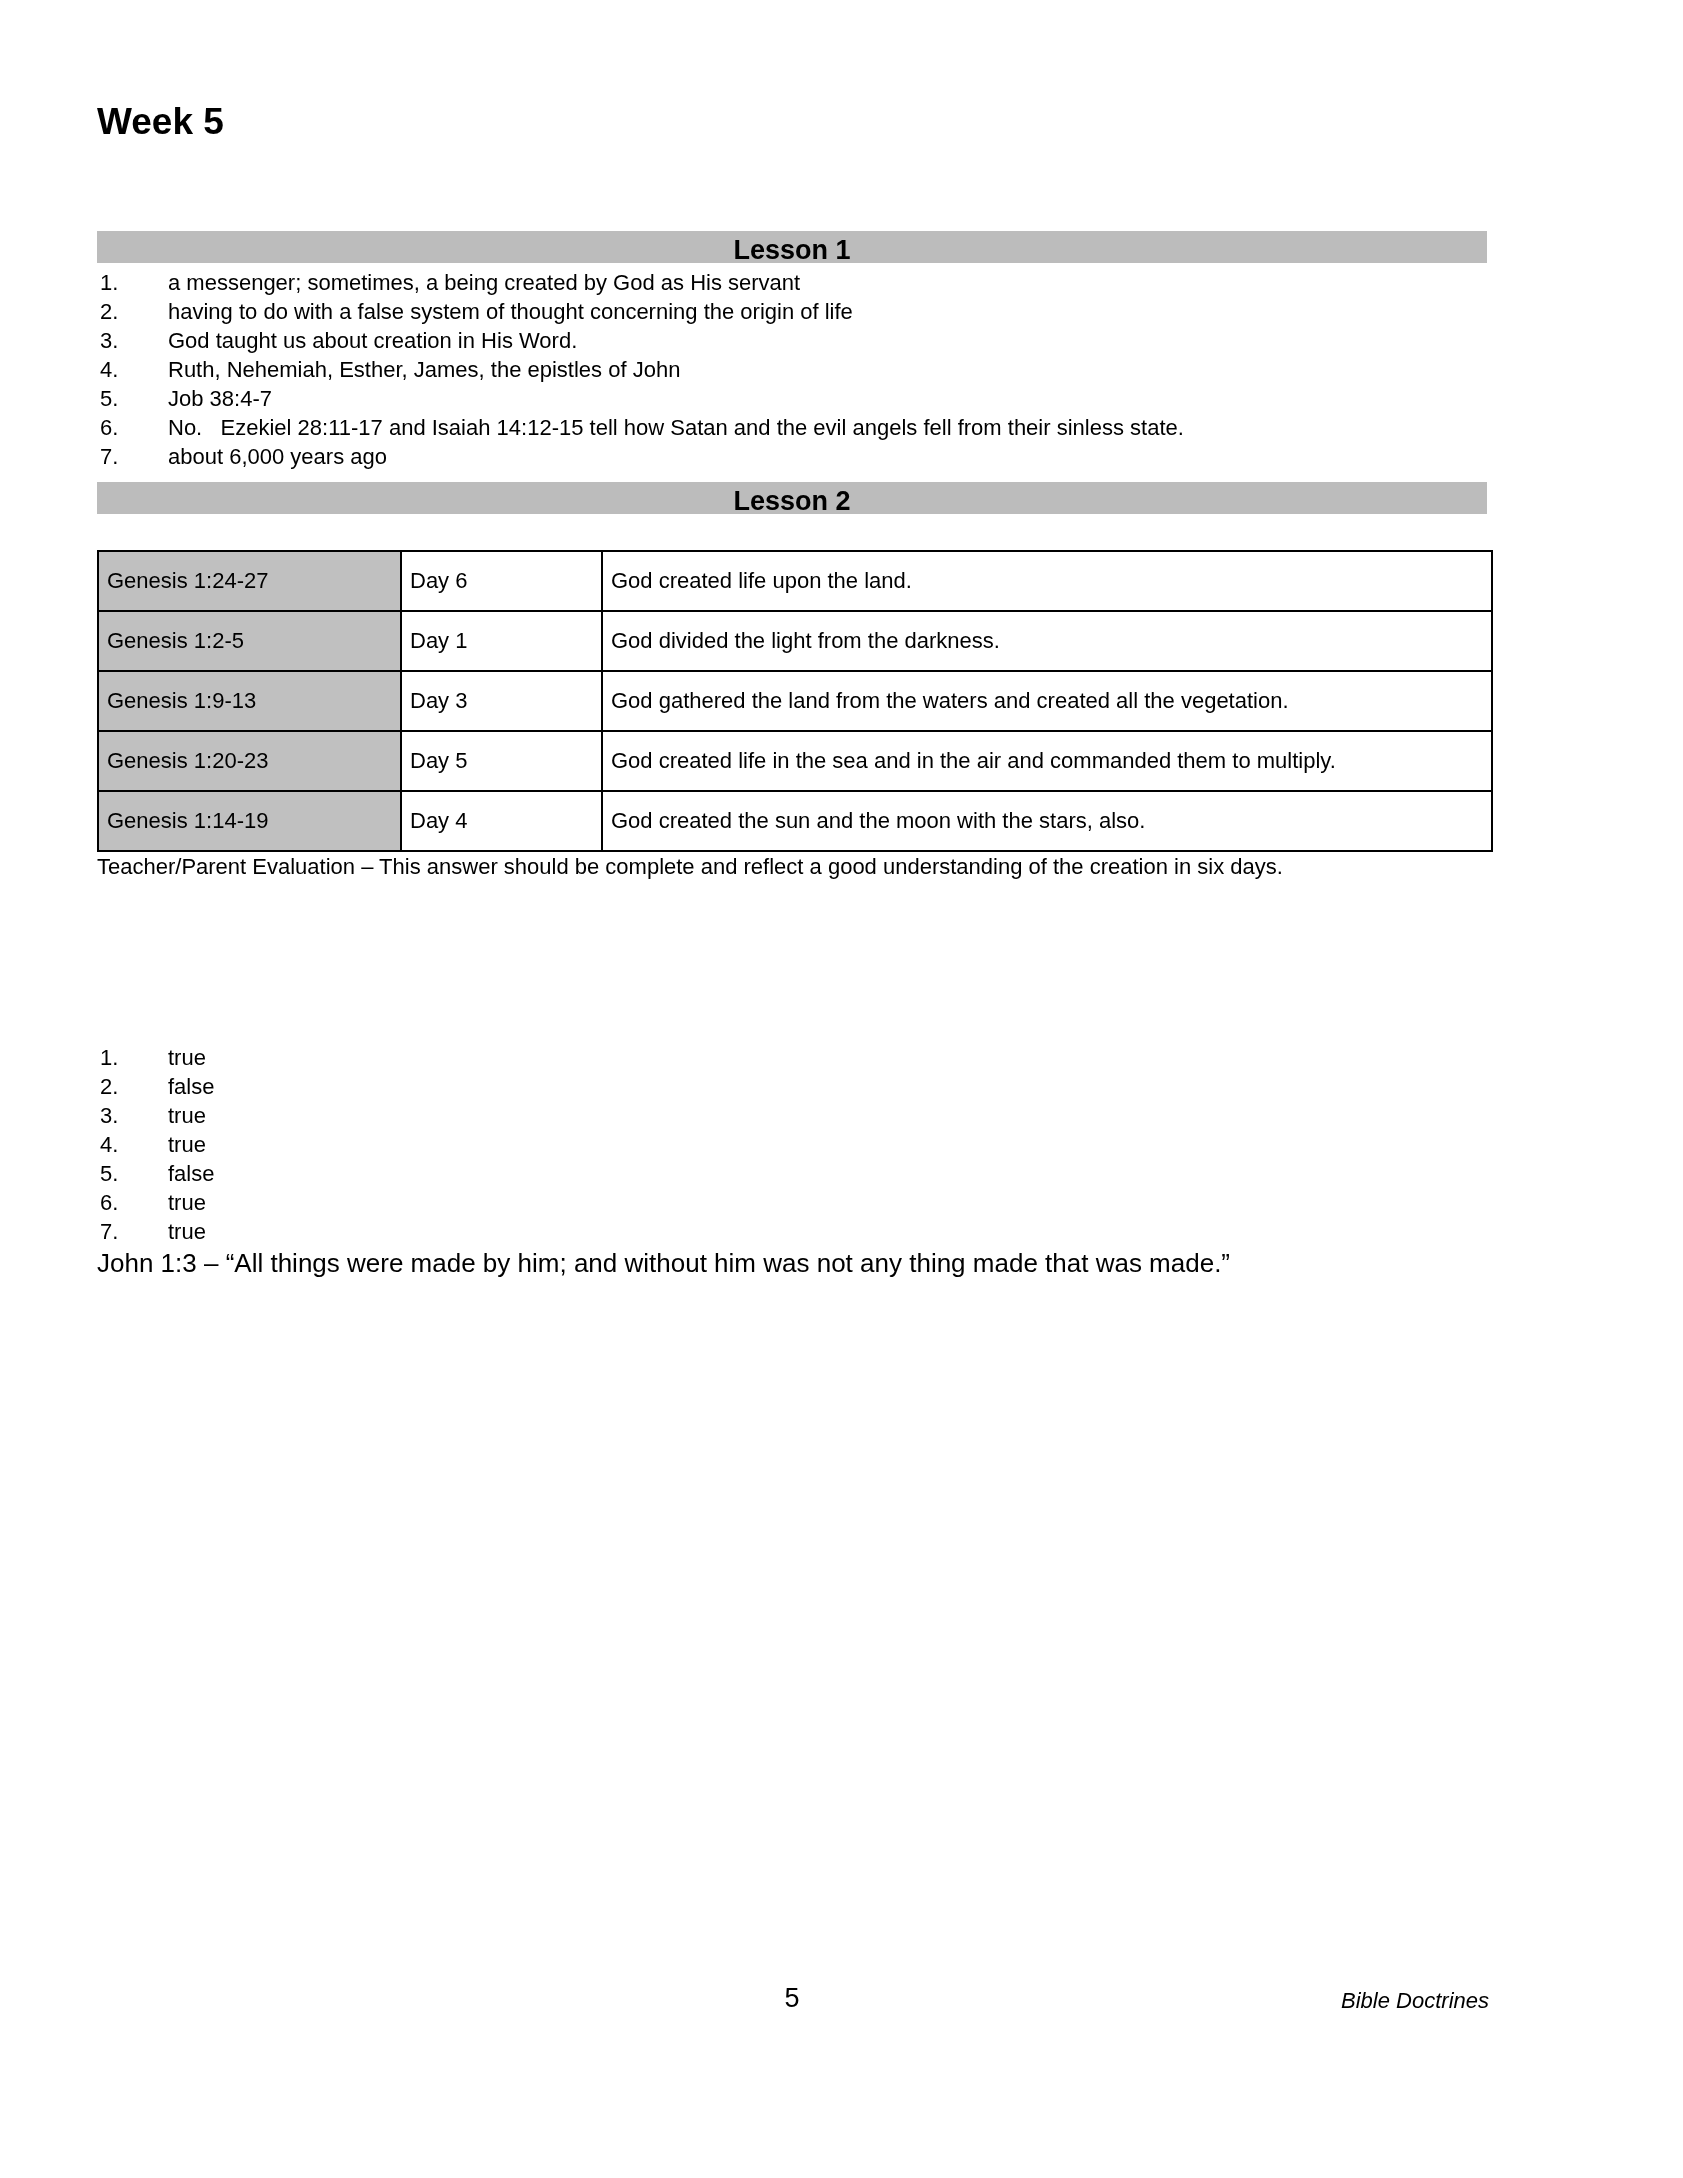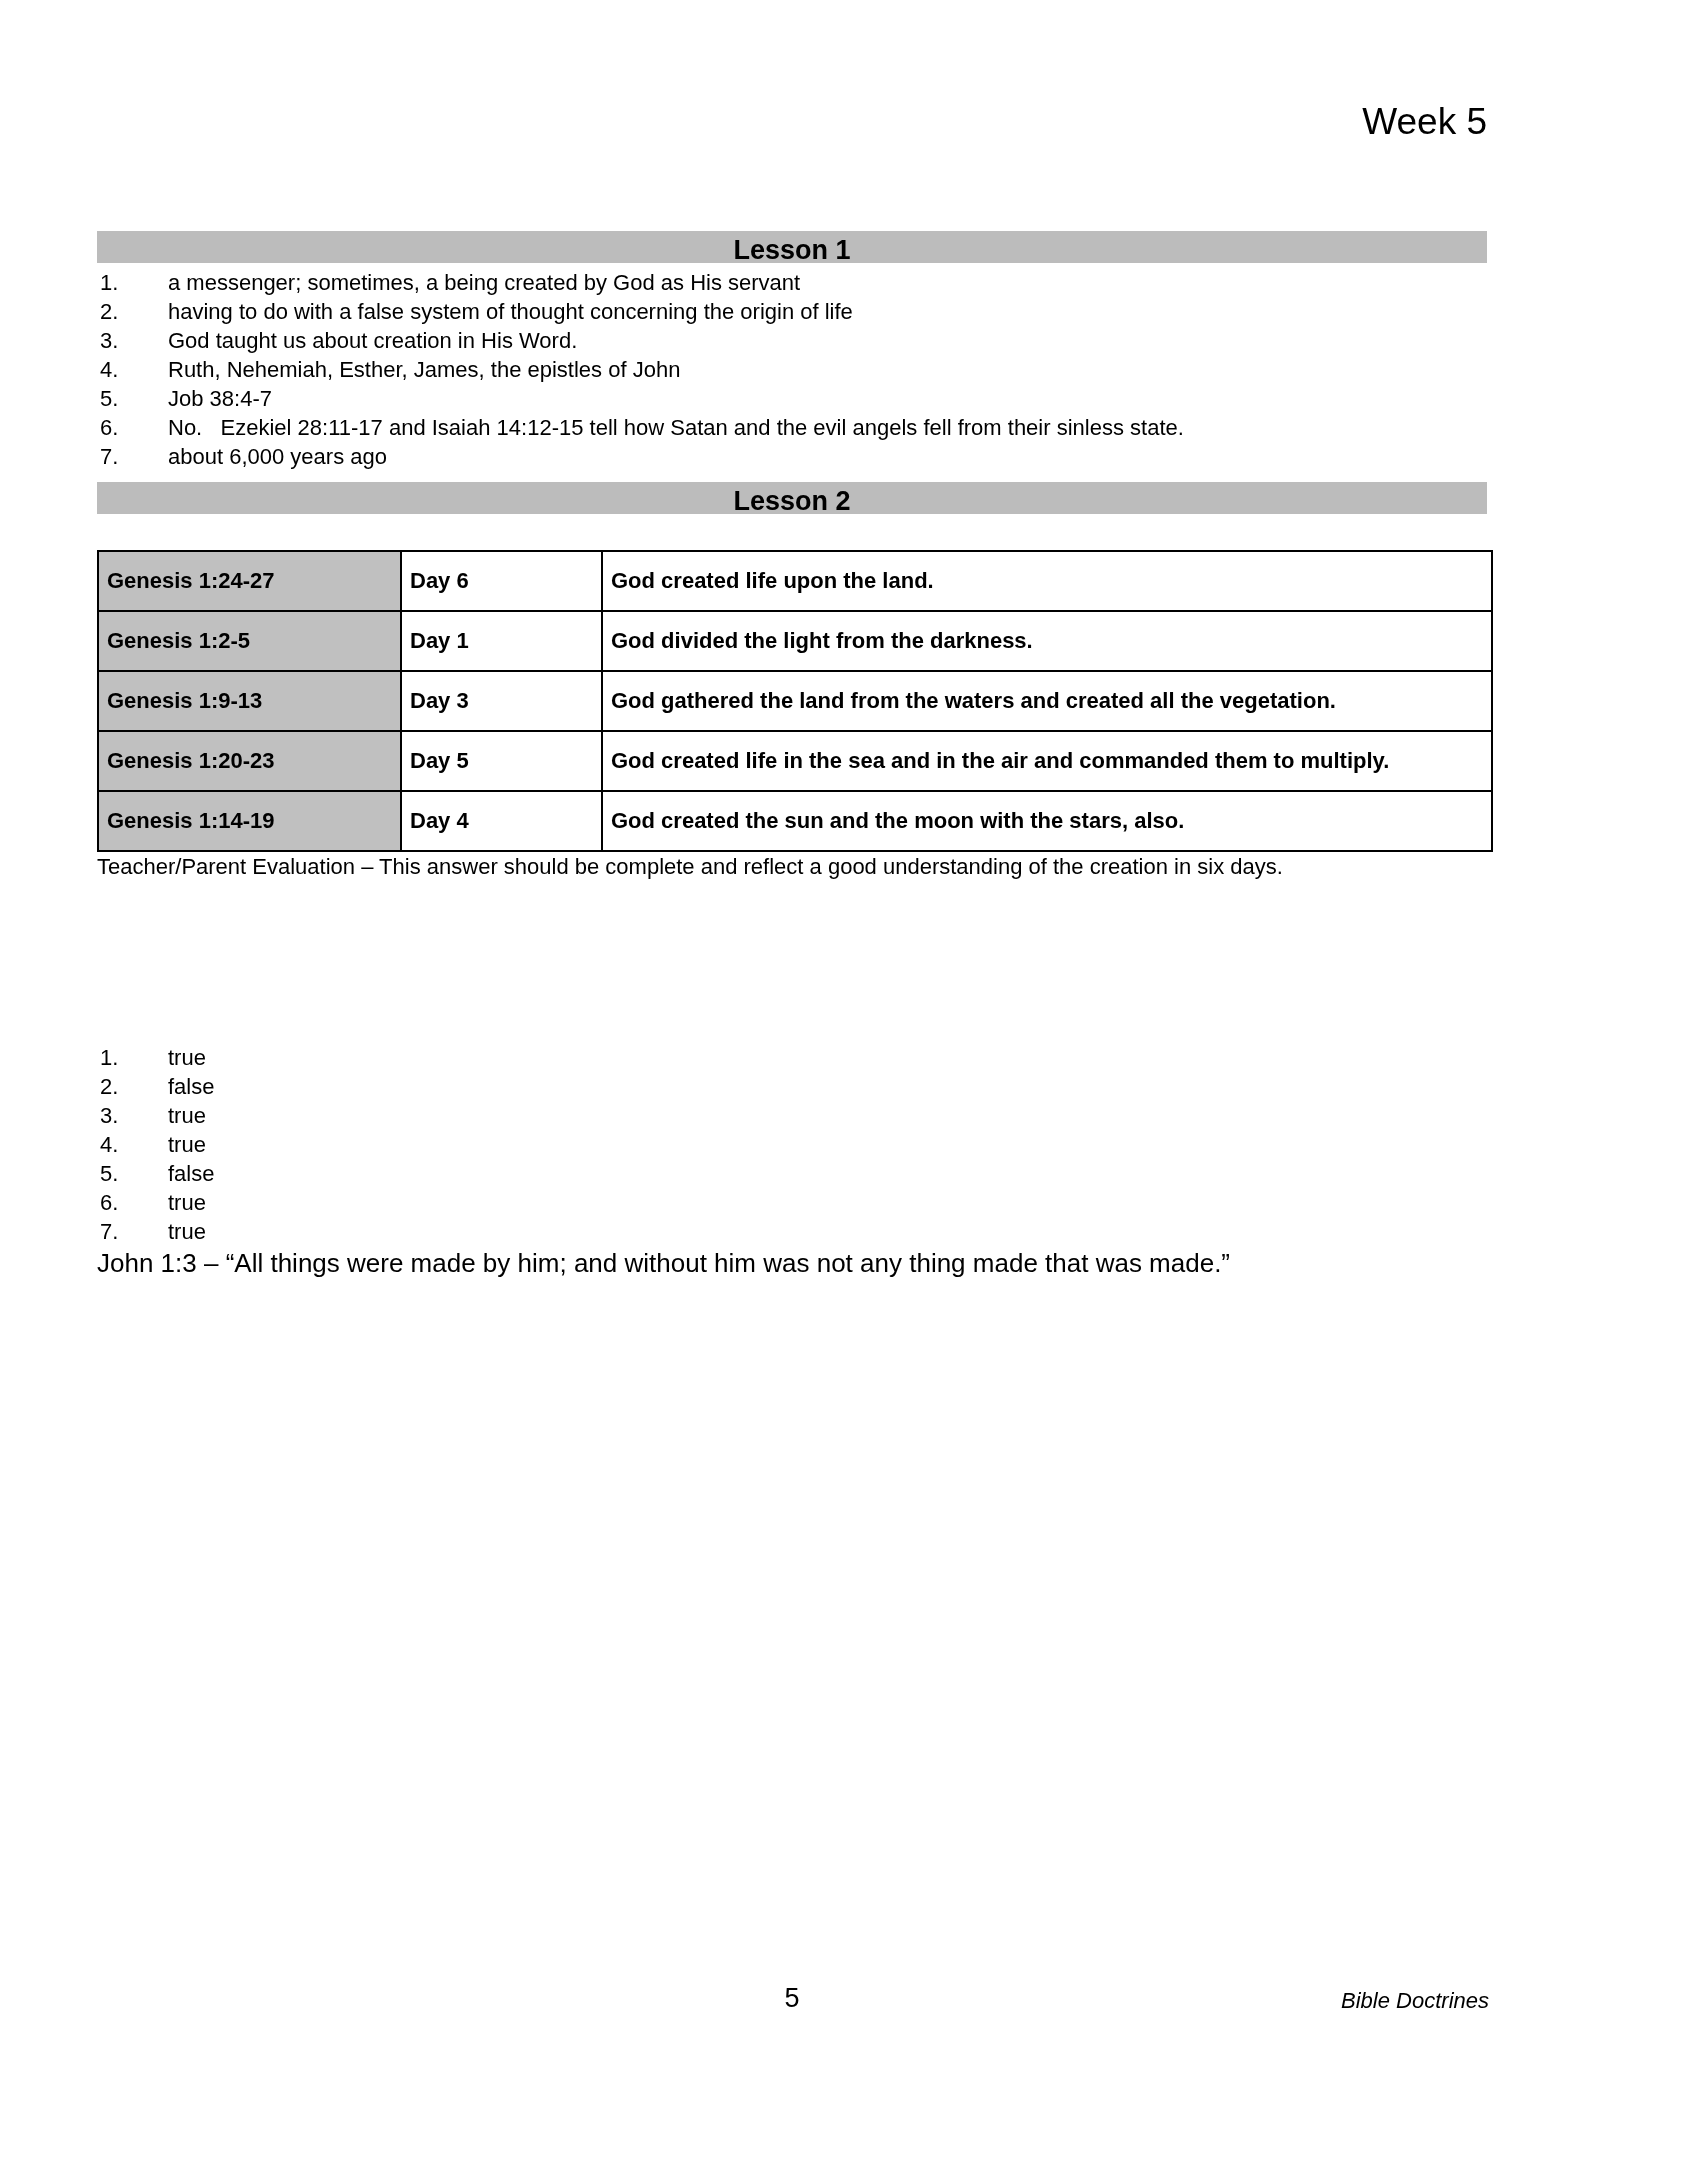--- a/index.html
+++ b/index.html
@@ -11,23 +11,23 @@
     background: #ffffff;
     font-family: "Liberation Sans", sans-serif;
     color: #000000;
     overflow: hidden;
   }
   .page-title {
     position: absolute;
     top: 101px;
     left: 97px;
     width: 1390px;
-    text-align: right;
+    text-align: left;
     font-size: 37px;
-    font-weight: normal;
+    font-weight: bold;
   }
   .banner {
     position: absolute;
     left: 97px;
     width: 1390px;
     height: 32px;
     background: #bcbcbc;
     text-align: center;
     font-weight: bold;
     font-size: 27px;
@@ -55,21 +55,20 @@
     left: 97px;
     width: 1396px;
     border-collapse: collapse;
     font-size: 22px;
   }
   .answers-table td {
     border: 2px solid #000000;
     height: 41px;
     padding: 16px 8px;
     vertical-align: middle;
-    font-weight: bold;
   }
   .answers-table td.col-ref { width: 303px; background: #c0c0c0; }
   .answers-table td.col-day { width: 201px; border-radius: 18px; }
   .eval-note {
     position: absolute;
     left: 97px;
     width: 1390px;
     font-size: 22px;
     line-height: 29px;
   }

